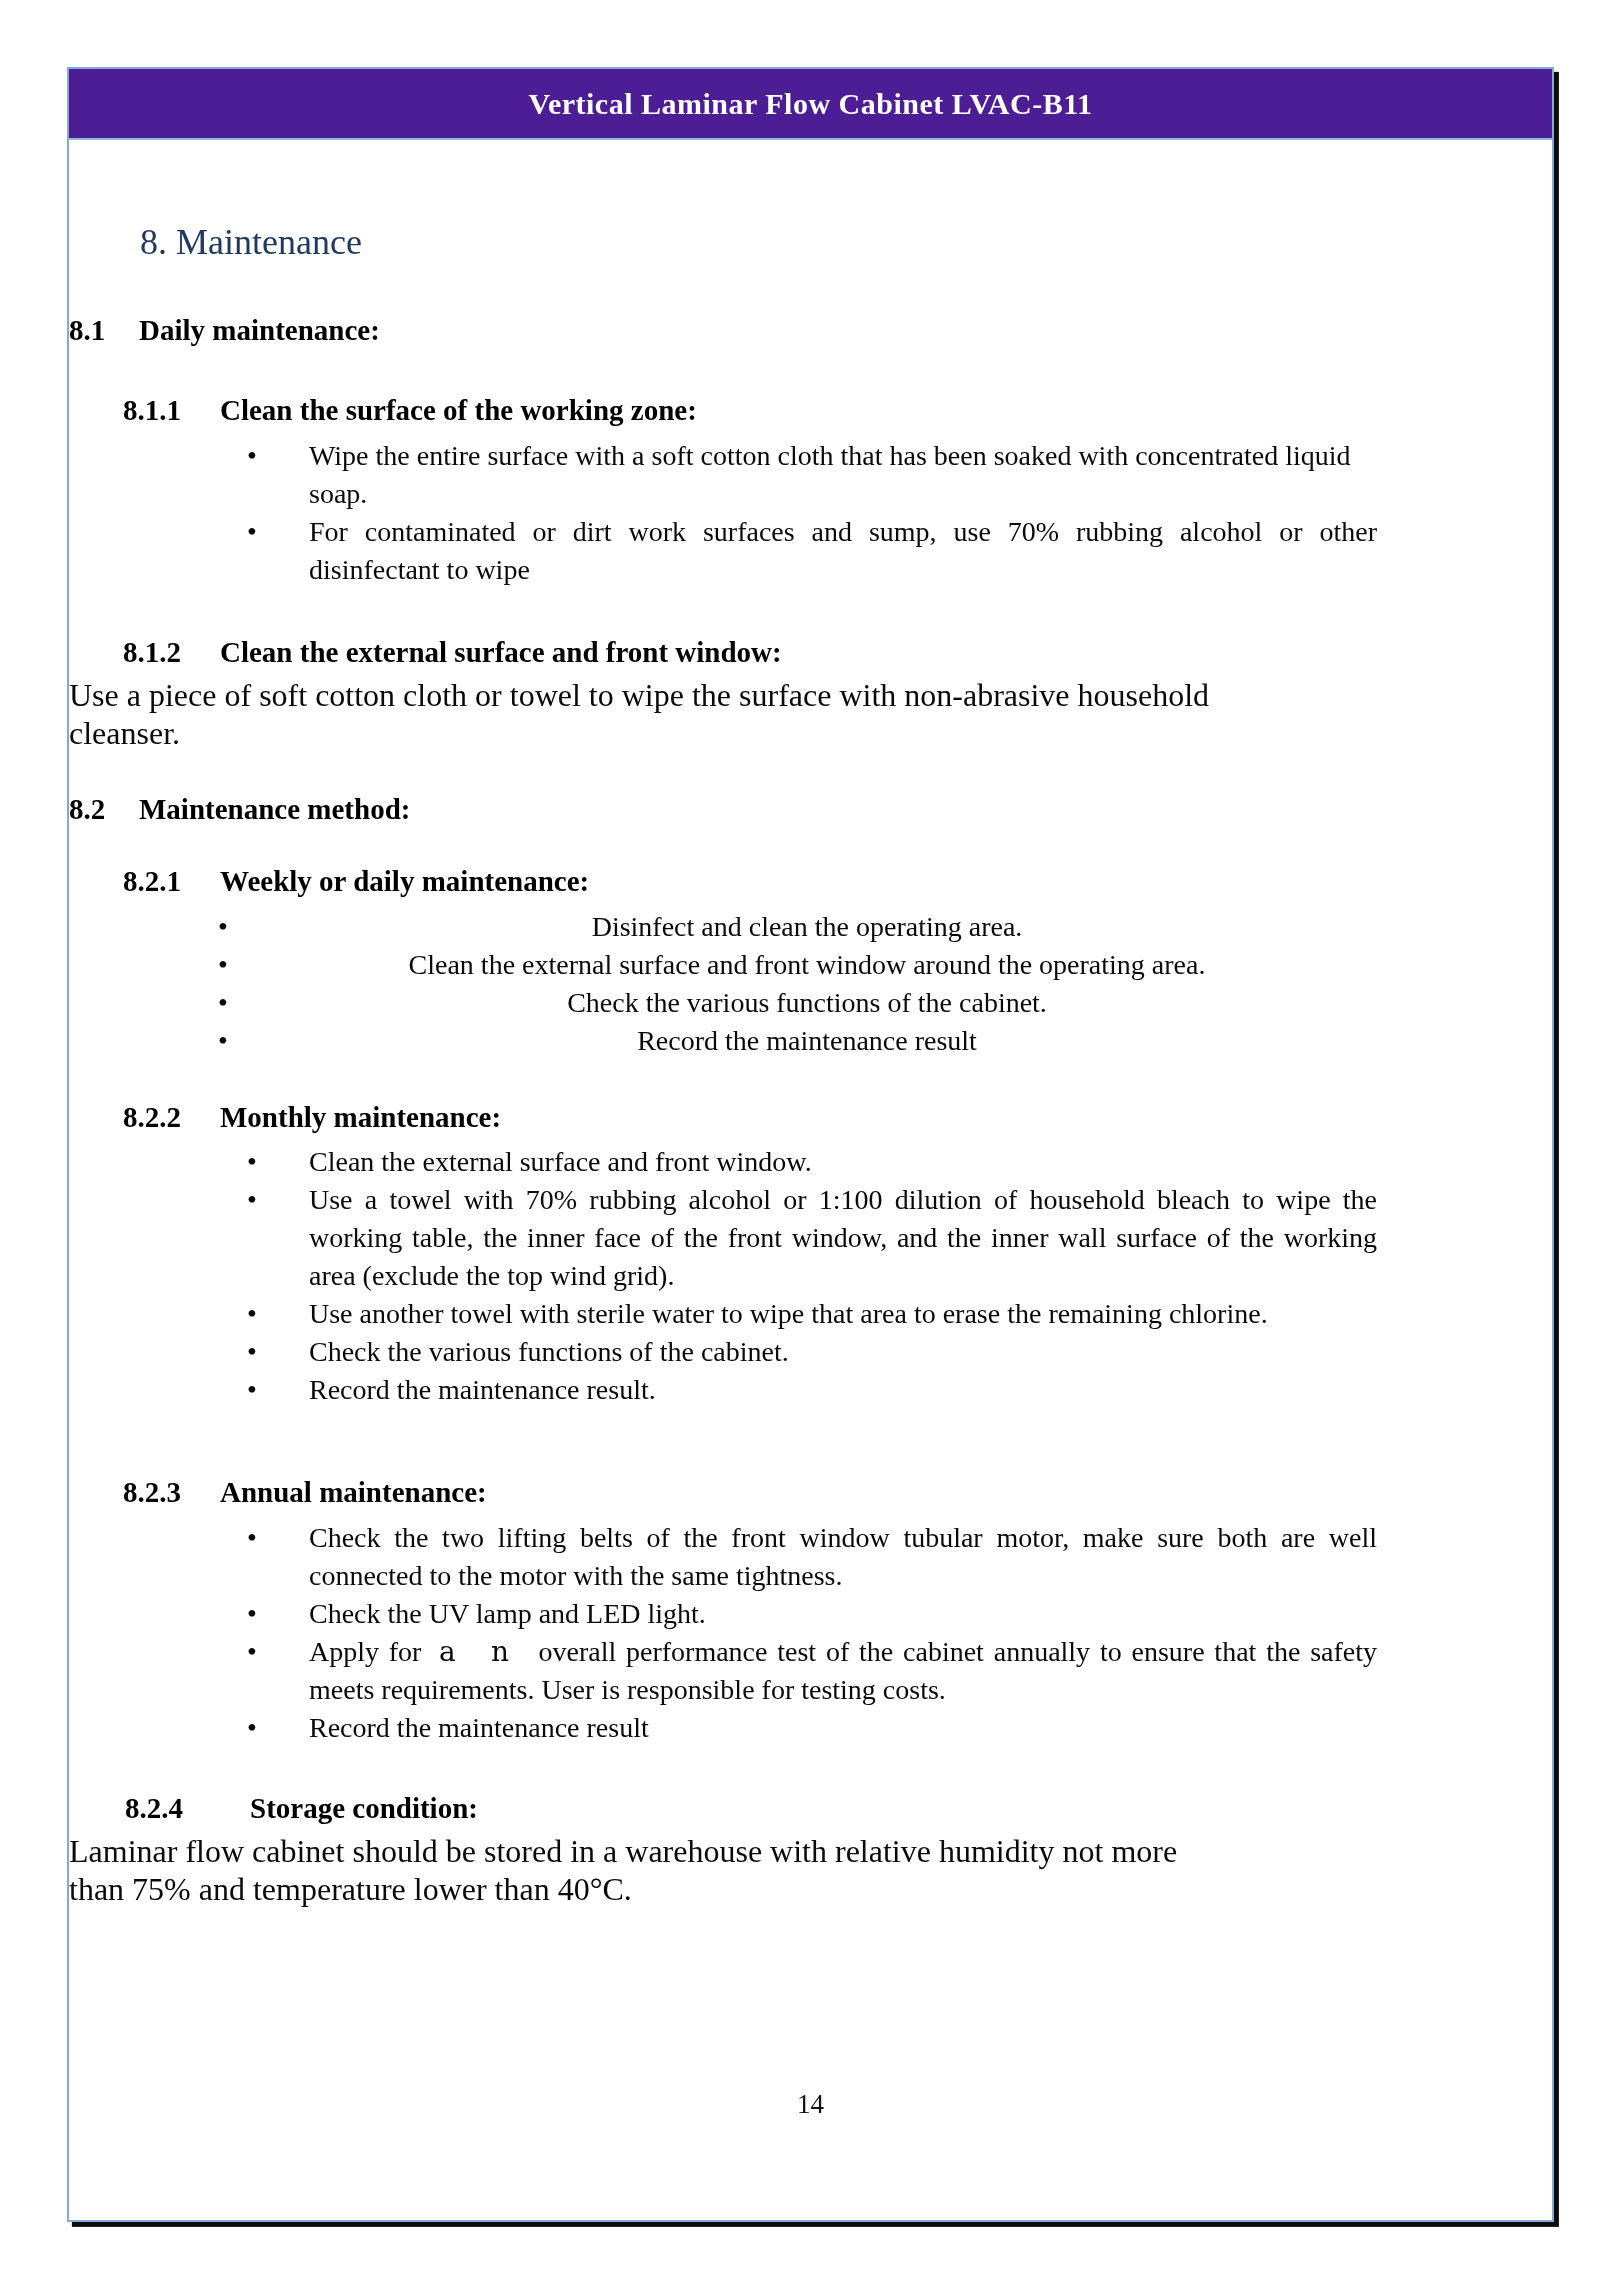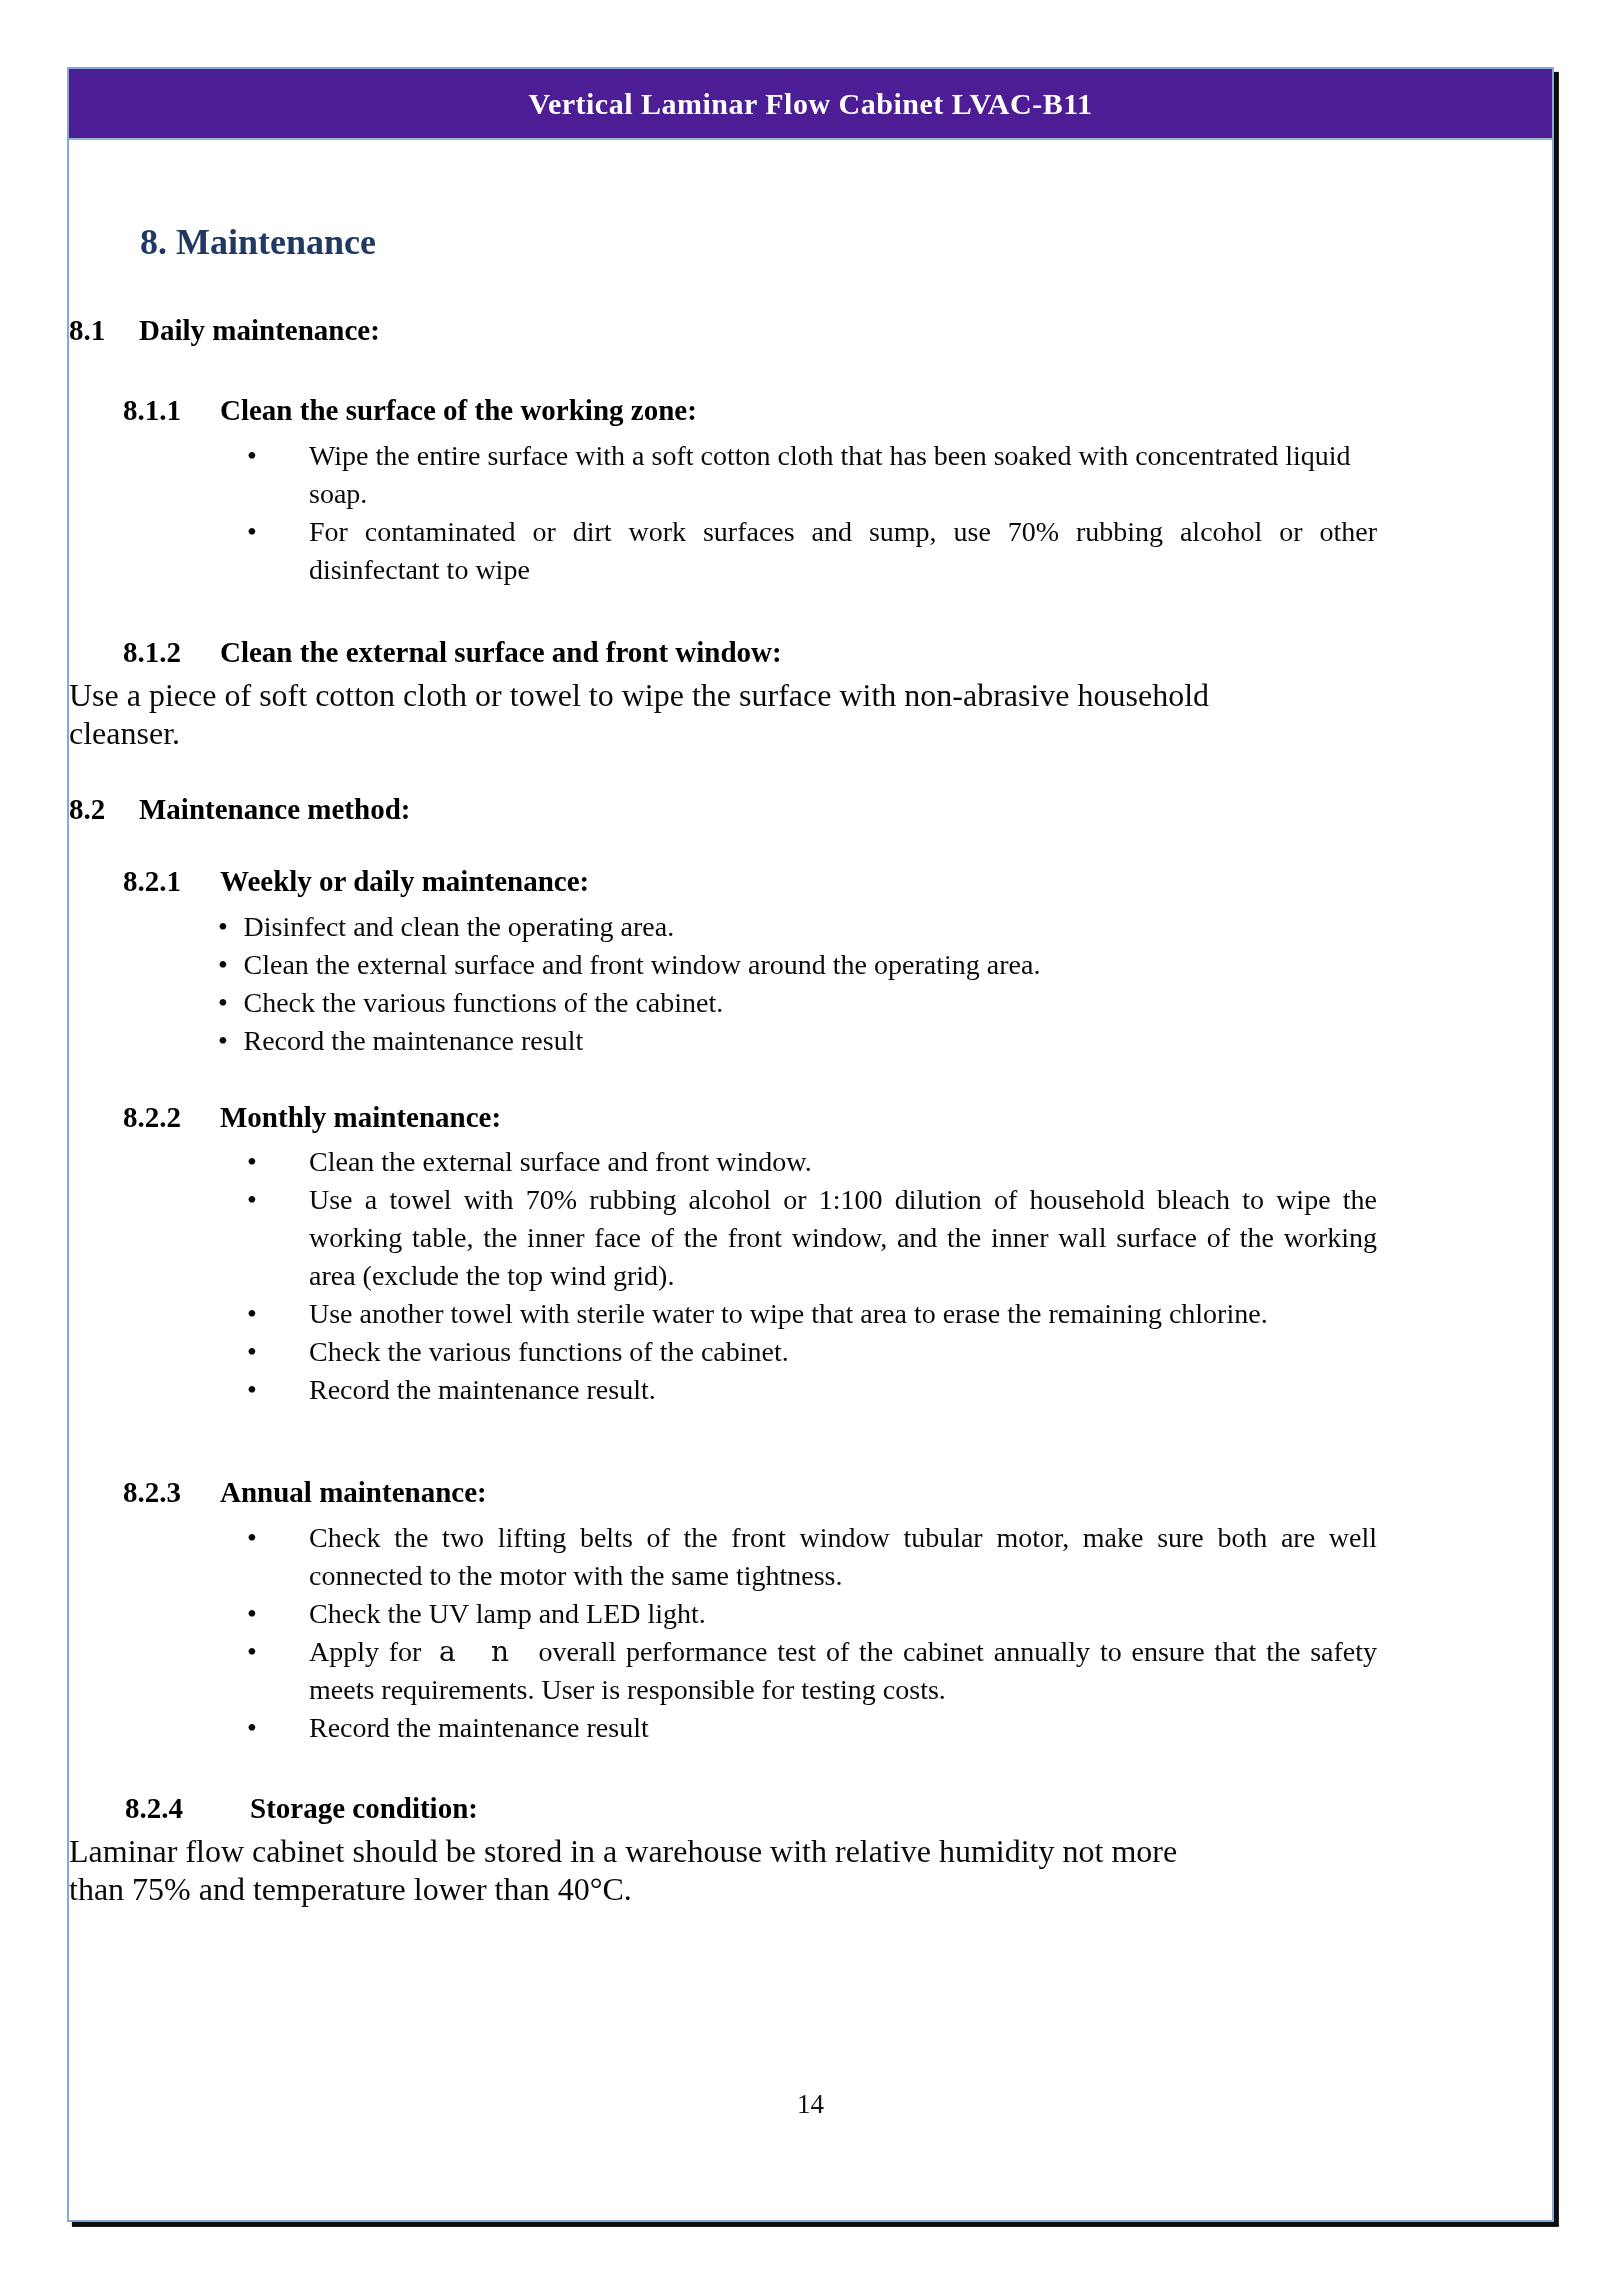--- a/index.html
+++ b/index.html
@@ -29,39 +29,39 @@
     color: #ffffff;
     font-weight: bold;
     font-size: 30px;
     letter-spacing: 0.5px;
   }
   h1.main-heading {
     margin: 80px 0 0 71px;
     font-size: 36px;
     line-height: 45px;
     color: #1f3864;
-    font-weight: bold;
+    font-weight: normal;
   }
   .sec { display: flex; font-weight: bold; font-size: 29px; line-height: 37px; color: #000; }
   .sec .num { flex: none; }
   .lvl2 { }  .lvl2 .num { width: 70px; }
   .lvl3 { padding-left: 54px; }  .lvl3 .num { width: 97px; }
   .lvl4 { padding-left: 56px; }  .lvl4 .num { width: 125px; }
   .mt36 { margin-top: 35px; } .mt40 { margin-top: 39px; }
   .mt44 { margin-top: 43px; } .mt46 { margin-top: 45px; }
   .mt48 { margin-top: 47px; } .mt66 { margin-top: 65px; }
   .blist { list-style: none; margin: 7.8px 0 0 0; padding: 0; font-size: 28px; line-height: 38px; }
   .blist li { display: flex; align-items: flex-start; }
   .blist .mk { flex: none; }
   .wide { margin-left: 178px; }
   .wide .mk { width: 62px; }
   .wide .btext { width: 1068px; }
   .compact { margin-left: 149px; }
   .compact .mk { width: 25.5px; }
-  .compact .btext { width: 1127px; }
+  .compact .btext { width: 1127px; text-align: center; }
   .justify { text-align: justify; }
   p.body { font-size: 32px; line-height: 38px; margin: 5px 0 0 0; }
   .indent-a { margin-left: 156px; width: 1157px; }
   .indent-b { margin-left: 181px; width: 1142px; }
   .anspan {
     font-family: "DejaVu Serif", serif;
     letter-spacing: 11.8px;
     margin: 0 17.6px;
   }
   .pageno {

